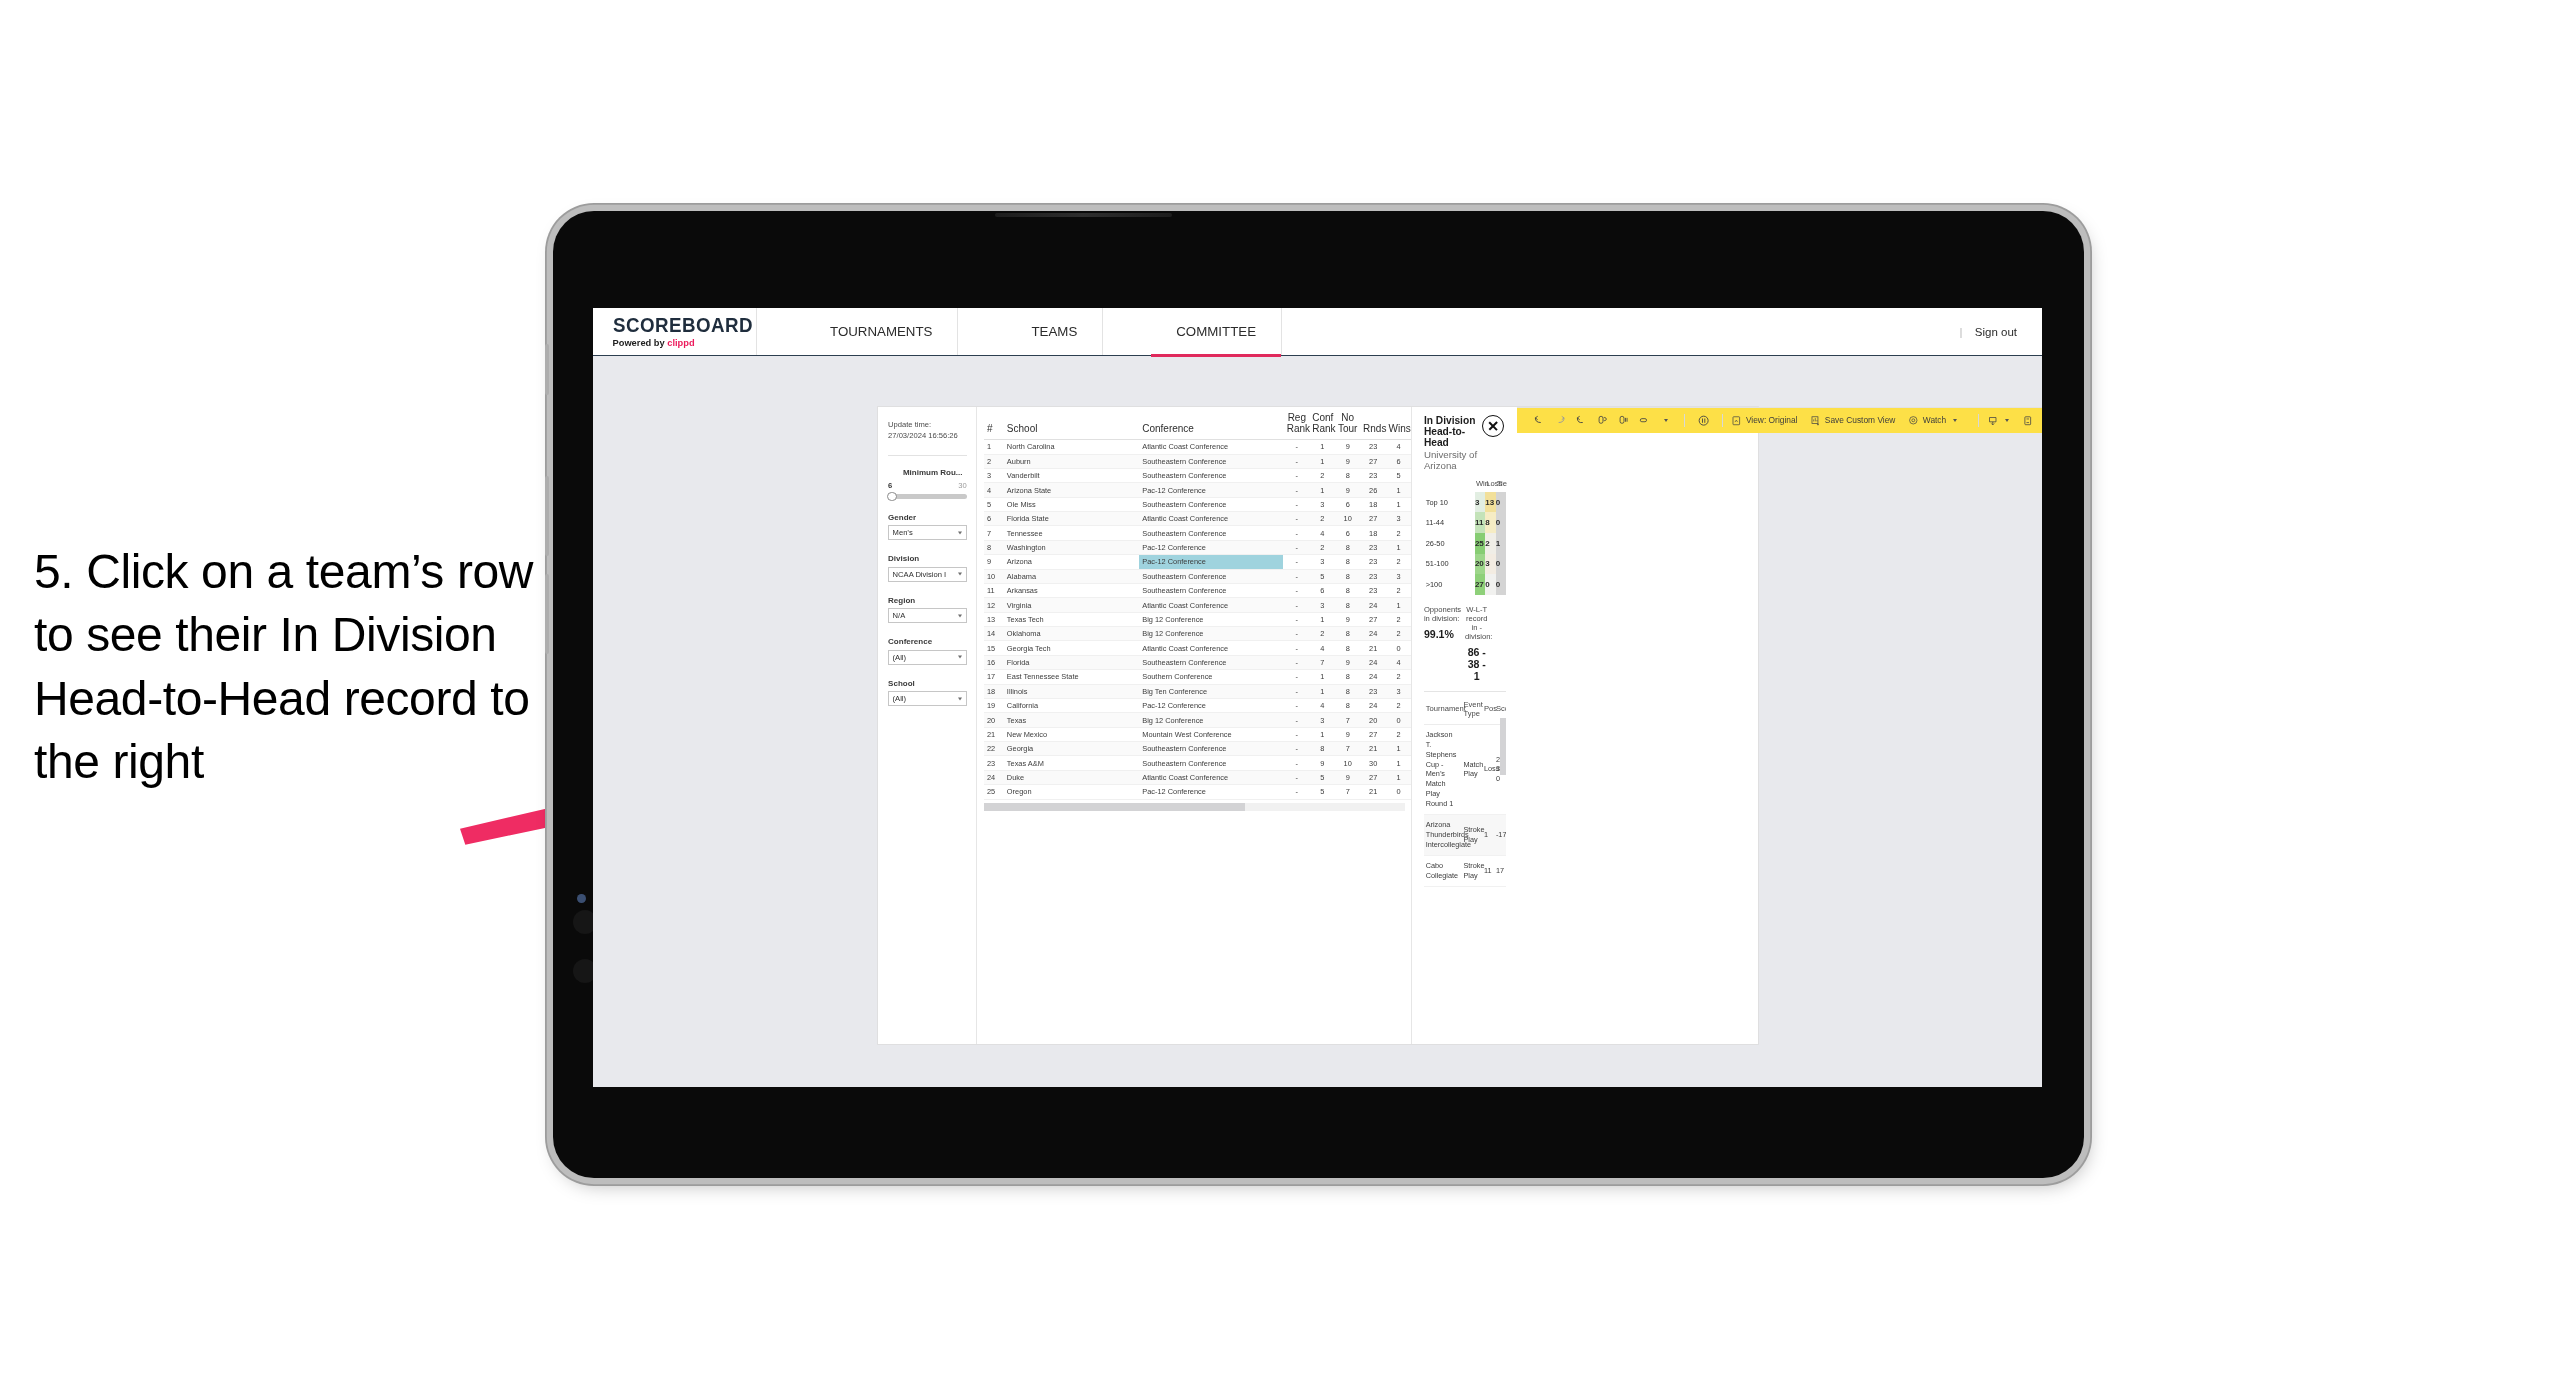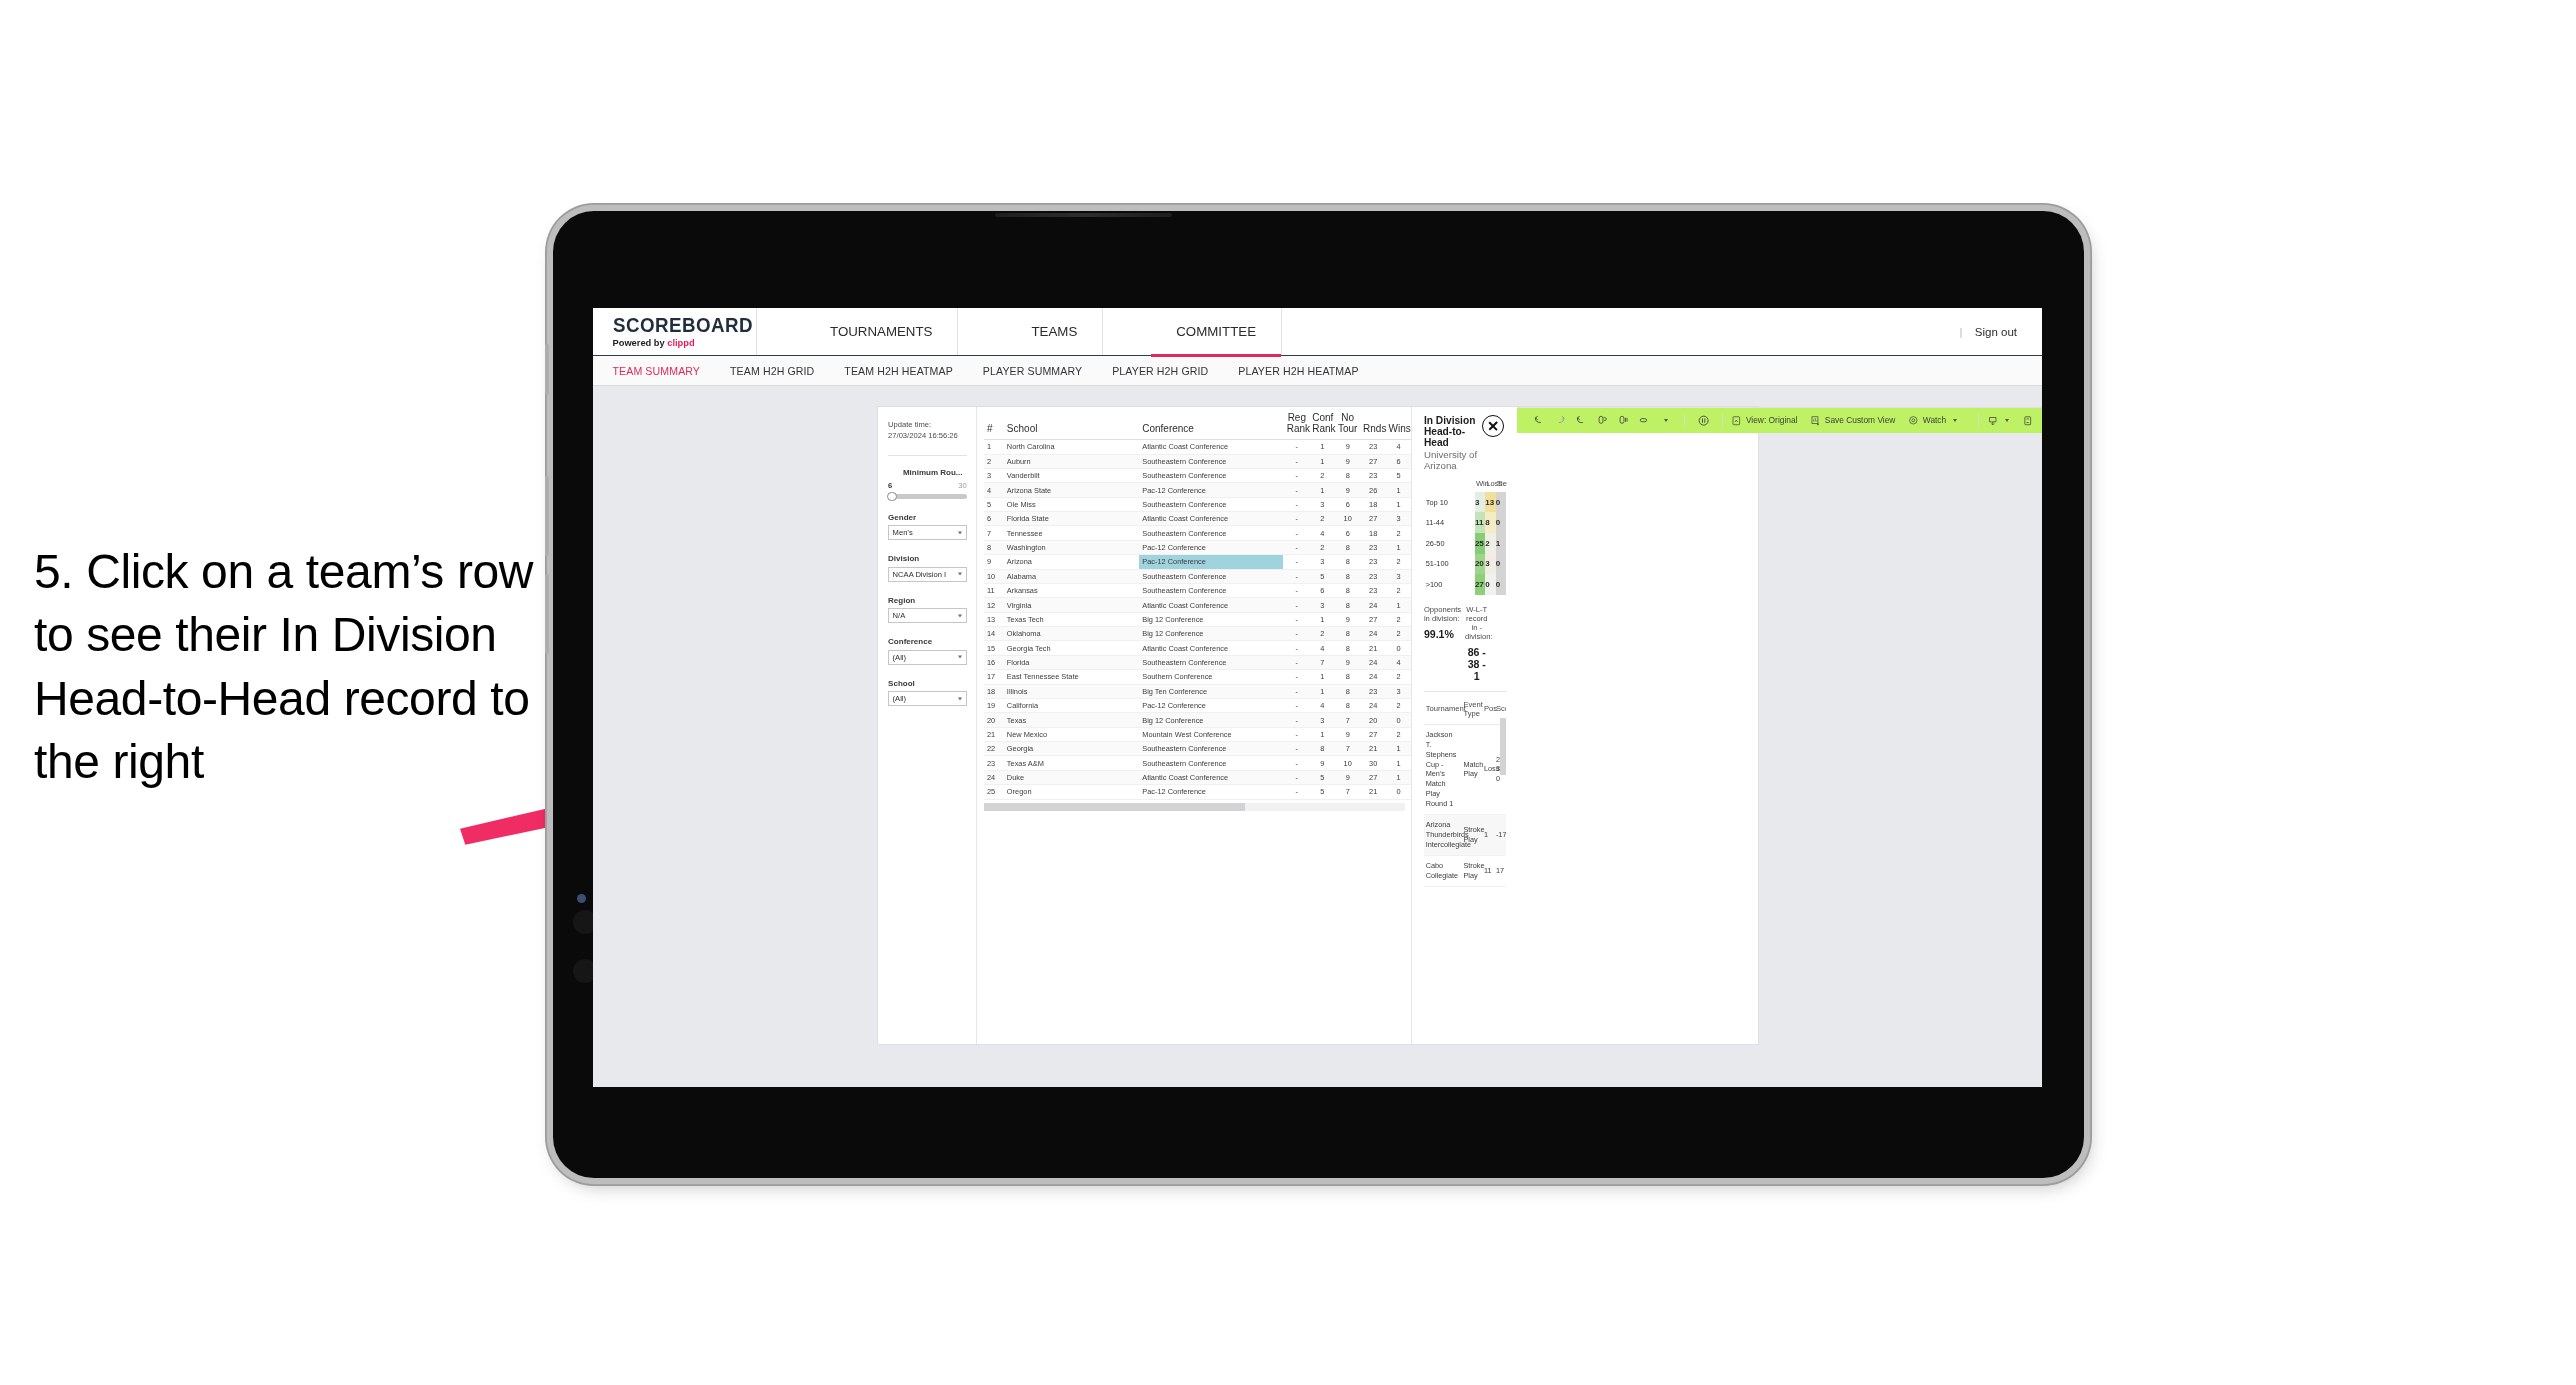--- a/index.html
+++ b/index.html
@@ -295,21 +295,21 @@
   #tourn-wrap { position: relative; flex: 1; overflow: hidden; }
   #tourn-scroll {
     position: absolute; right: 0; top: 26.5px;
     width: 6.2px; height: 57px; background: #d3d3d5;
   }
 
   
   #toolbar {
     height: 26.5px; border-top: 0.9px solid #e2e2e2;
     display: flex; align-items: center;
-    padding: 0 12.4px; gap: 0; background: #bef264;
+    padding: 0 12.4px; gap: 0; background: #fde047;
     font-size: 8.4px; color: #3d3d3d;
   }
   .tb-icon {
     width: 21px; height: 19.5px; display: flex;
     align-items: center; justify-content: center; cursor: pointer;
   }
   .tb-sep { width: 0.9px; height: 12.4px; background: #d8d8d8; margin: 0 8px; }
   .tb-item {
     display: flex; align-items: center; gap: 4.4px;
     cursor: pointer; margin-right: 12.4px; white-space: nowrap;
@@ -355,28 +355,20 @@
       <div class="nav-tab">TOURNAMENTS</div>
       <div class="nav-tab">TEAMS</div>
       <div class="nav-tab active">COMMITTEE</div>
       <div id="nav-spacer"></div>
       <div id="signout-wrap">
         <span id="signout-div">|</span>
         <span>Sign out</span>
       </div>
     </div>
 
-    <div id="subnav">
-      <div class="sub-tab active">TEAM SUMMARY</div>
-      <div class="sub-tab">TEAM H2H GRID</div>
-      <div class="sub-tab">TEAM H2H HEATMAP</div>
-      <div class="sub-tab">PLAYER SUMMARY</div>
-      <div class="sub-tab">PLAYER H2H GRID</div>
-      <div class="sub-tab">PLAYER H2H HEATMAP</div>
-    </div>
 
     <div id="viz-area">
       <div id="viz-card">
         <div id="viz-body">
 
           <div id="filters">
             <div id="update-time">
               <div>Update time:</div>
               <div>27/03/2024 16:56:26</div>
             </div>

